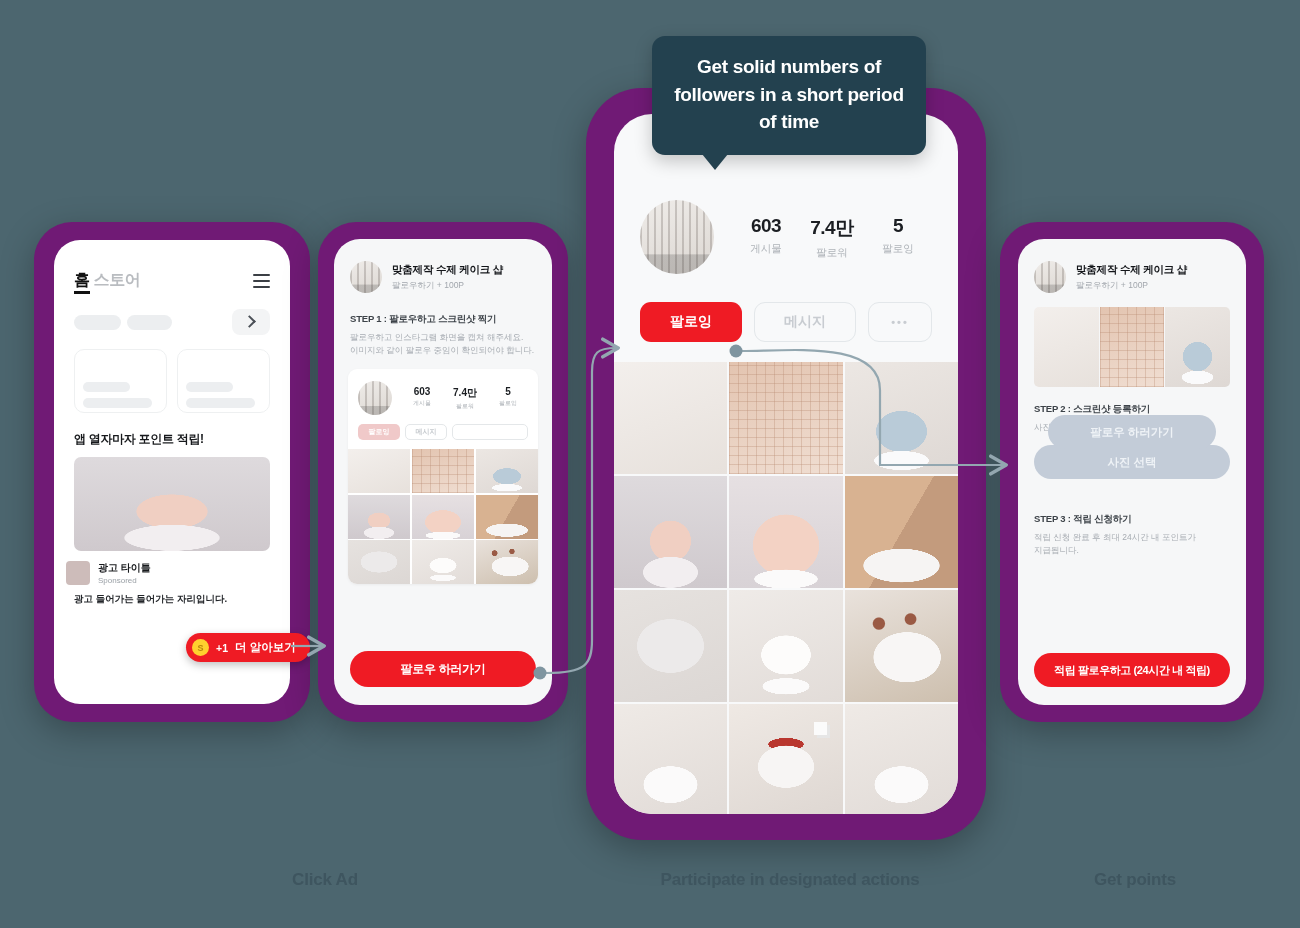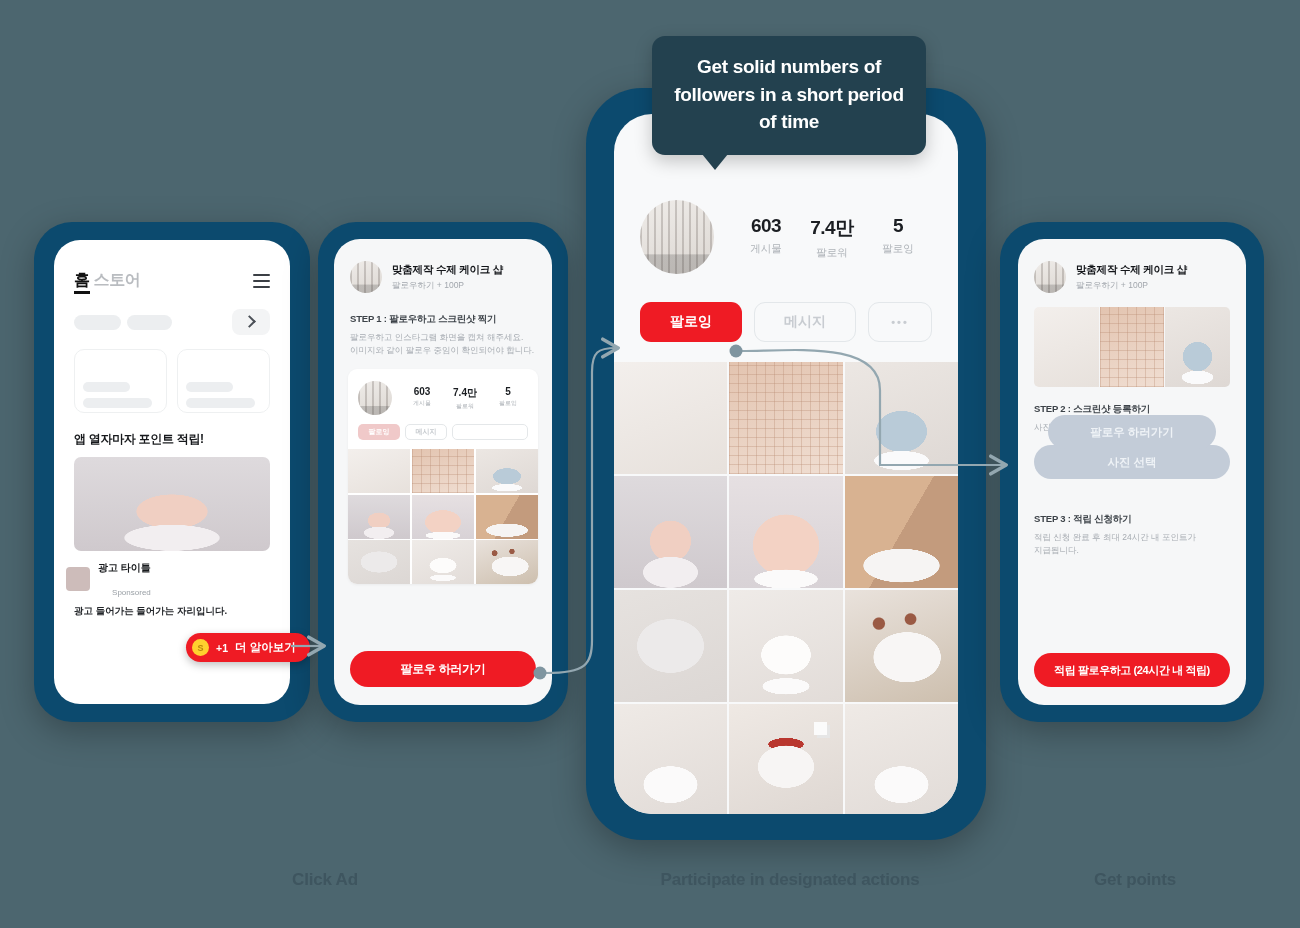--- a/index.html
+++ b/index.html
@@ -7,21 +7,21 @@
     width: 1300px; height: 928px;
     background: #4c666f;
     font-family: "Liberation Sans", sans-serif;
     overflow: hidden;
   }
   #stage { position: relative; width: 1300px; height: 928px; }
 
   
   .phone {
     position: absolute;
-    background: #0c4a6e;
+    background: #701a75;
     border-radius: 42px;
     box-shadow: 0 10px 34px rgba(0,0,0,.28);
   }
   .phone.small { border-radius: 38px; }
   .screen {
     position: absolute;
     background: #f7f8f9;
     overflow: hidden;
   }
 
@@ -57,21 +57,21 @@
   .cards { display:flex; gap:10px; padding: 14px 20px 0 20px; }
   .card { flex:1; height:64px; border:1px solid #eef0f1; border-radius:10px; padding:32px 8px 0 8px; }
   .card .l1 { height:10px; width:62%; background:#eceef0; border-radius:6px; margin-bottom:6px; }
   .card .l2 { height:10px; width:92%; background:#eceef0; border-radius:6px; }
 
   .ad-h { font-size:12px; font-weight:700; color:#17191c; padding: 18px 20px 0 20px; letter-spacing:-.3px;}
   .ad-img { margin: 9px 20px 0 20px; height:94px; border-radius:7px; overflow:hidden; }
   .ad-meta { display:flex; align-items:center; gap:8px; padding: 10px 20px 0 12px; }
   .ad-thumb { width:24px; height:24px; border-radius:4px; background:#cdbcba; }
   .ad-t1 { font-size:10px; font-weight:700; color:#17191c; }
-  .ad-t2 { font-size:8px; color:#9aa0a6; margin-top:13px;text-align:right; }
+  .ad-t2 { font-size:8px; color:#9aa0a6; margin-top:1px; }
   .ad-desc { font-size:9.5px; color:#23262a; font-weight:600; padding: 8px 20px 0 20px; }
 
   .cta-pill {
     position:absolute; left:152px; top:411px;
     background:#ef1b24; color:#fff; border-radius:18px;
     height:29px; display:flex; align-items:center; gap:7px;
     padding: 0 14px 0 6px; box-shadow:0 3px 8px rgba(0,0,0,.25);
     font-size:11.5px; font-weight:700; white-space:nowrap; z-index:6;
   }
   .coin { width:17px; height:17px; border-radius:50%; background:#ffd02e; color:#b8860b; font-size:9px;

